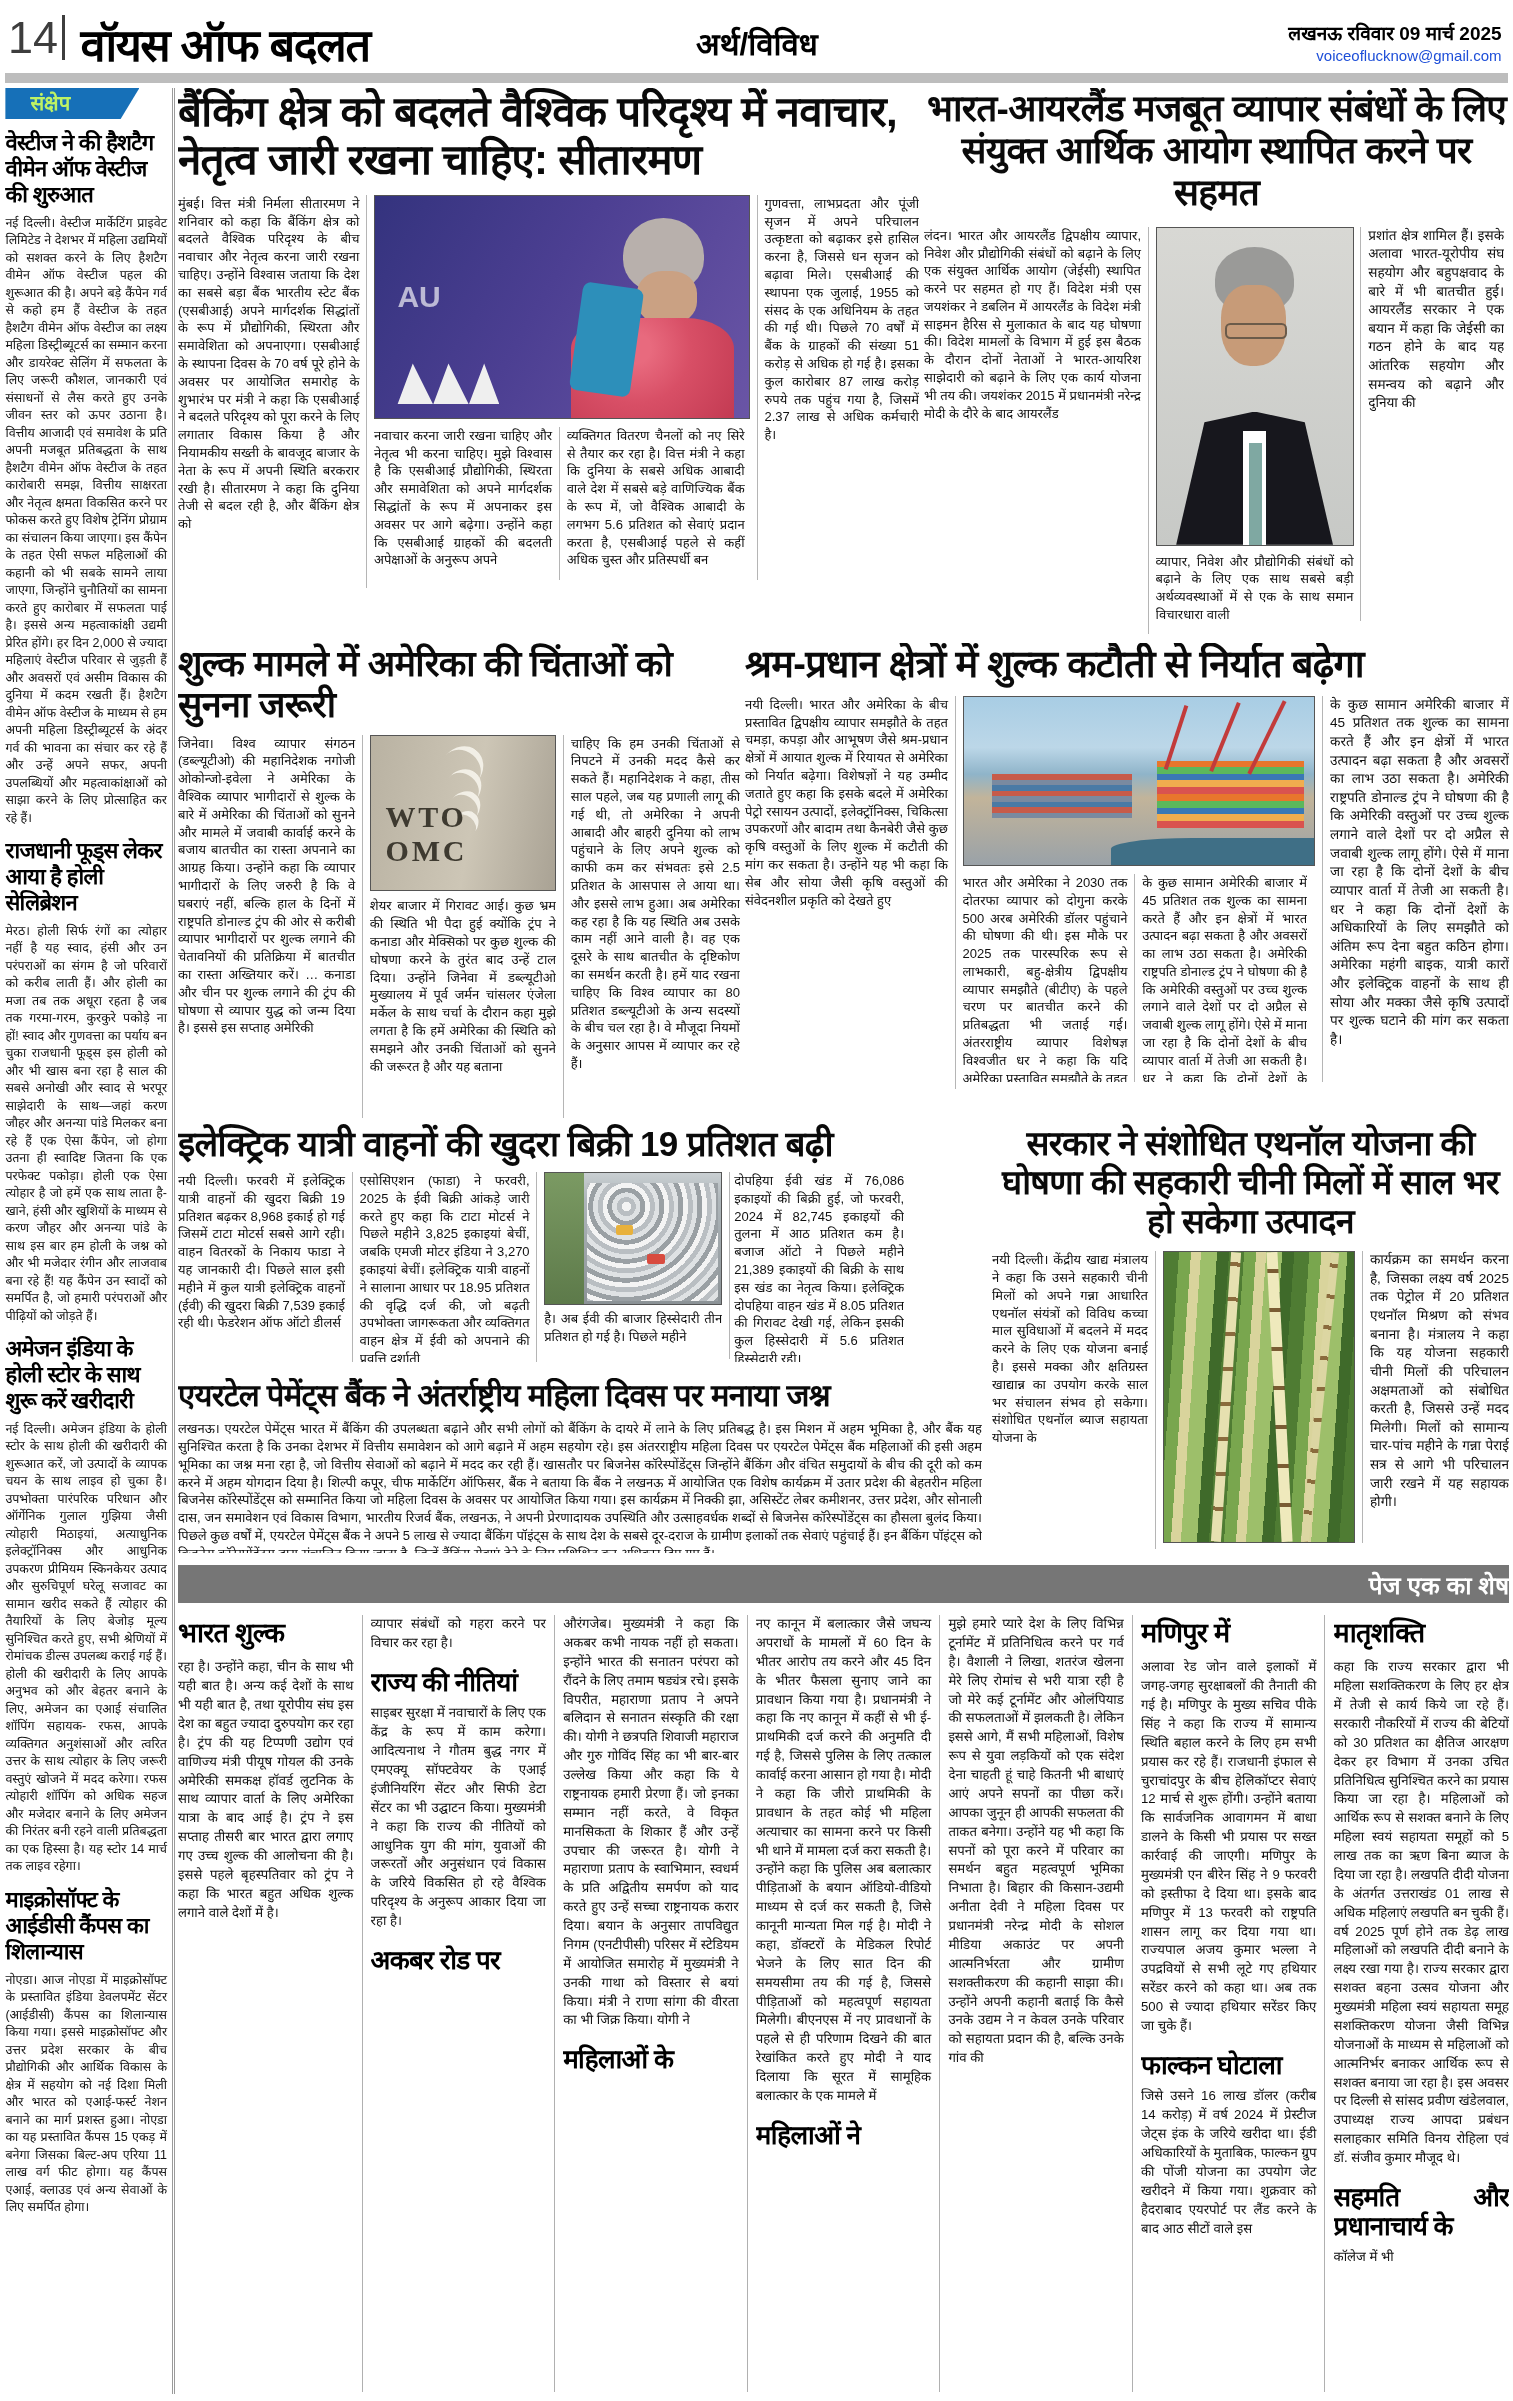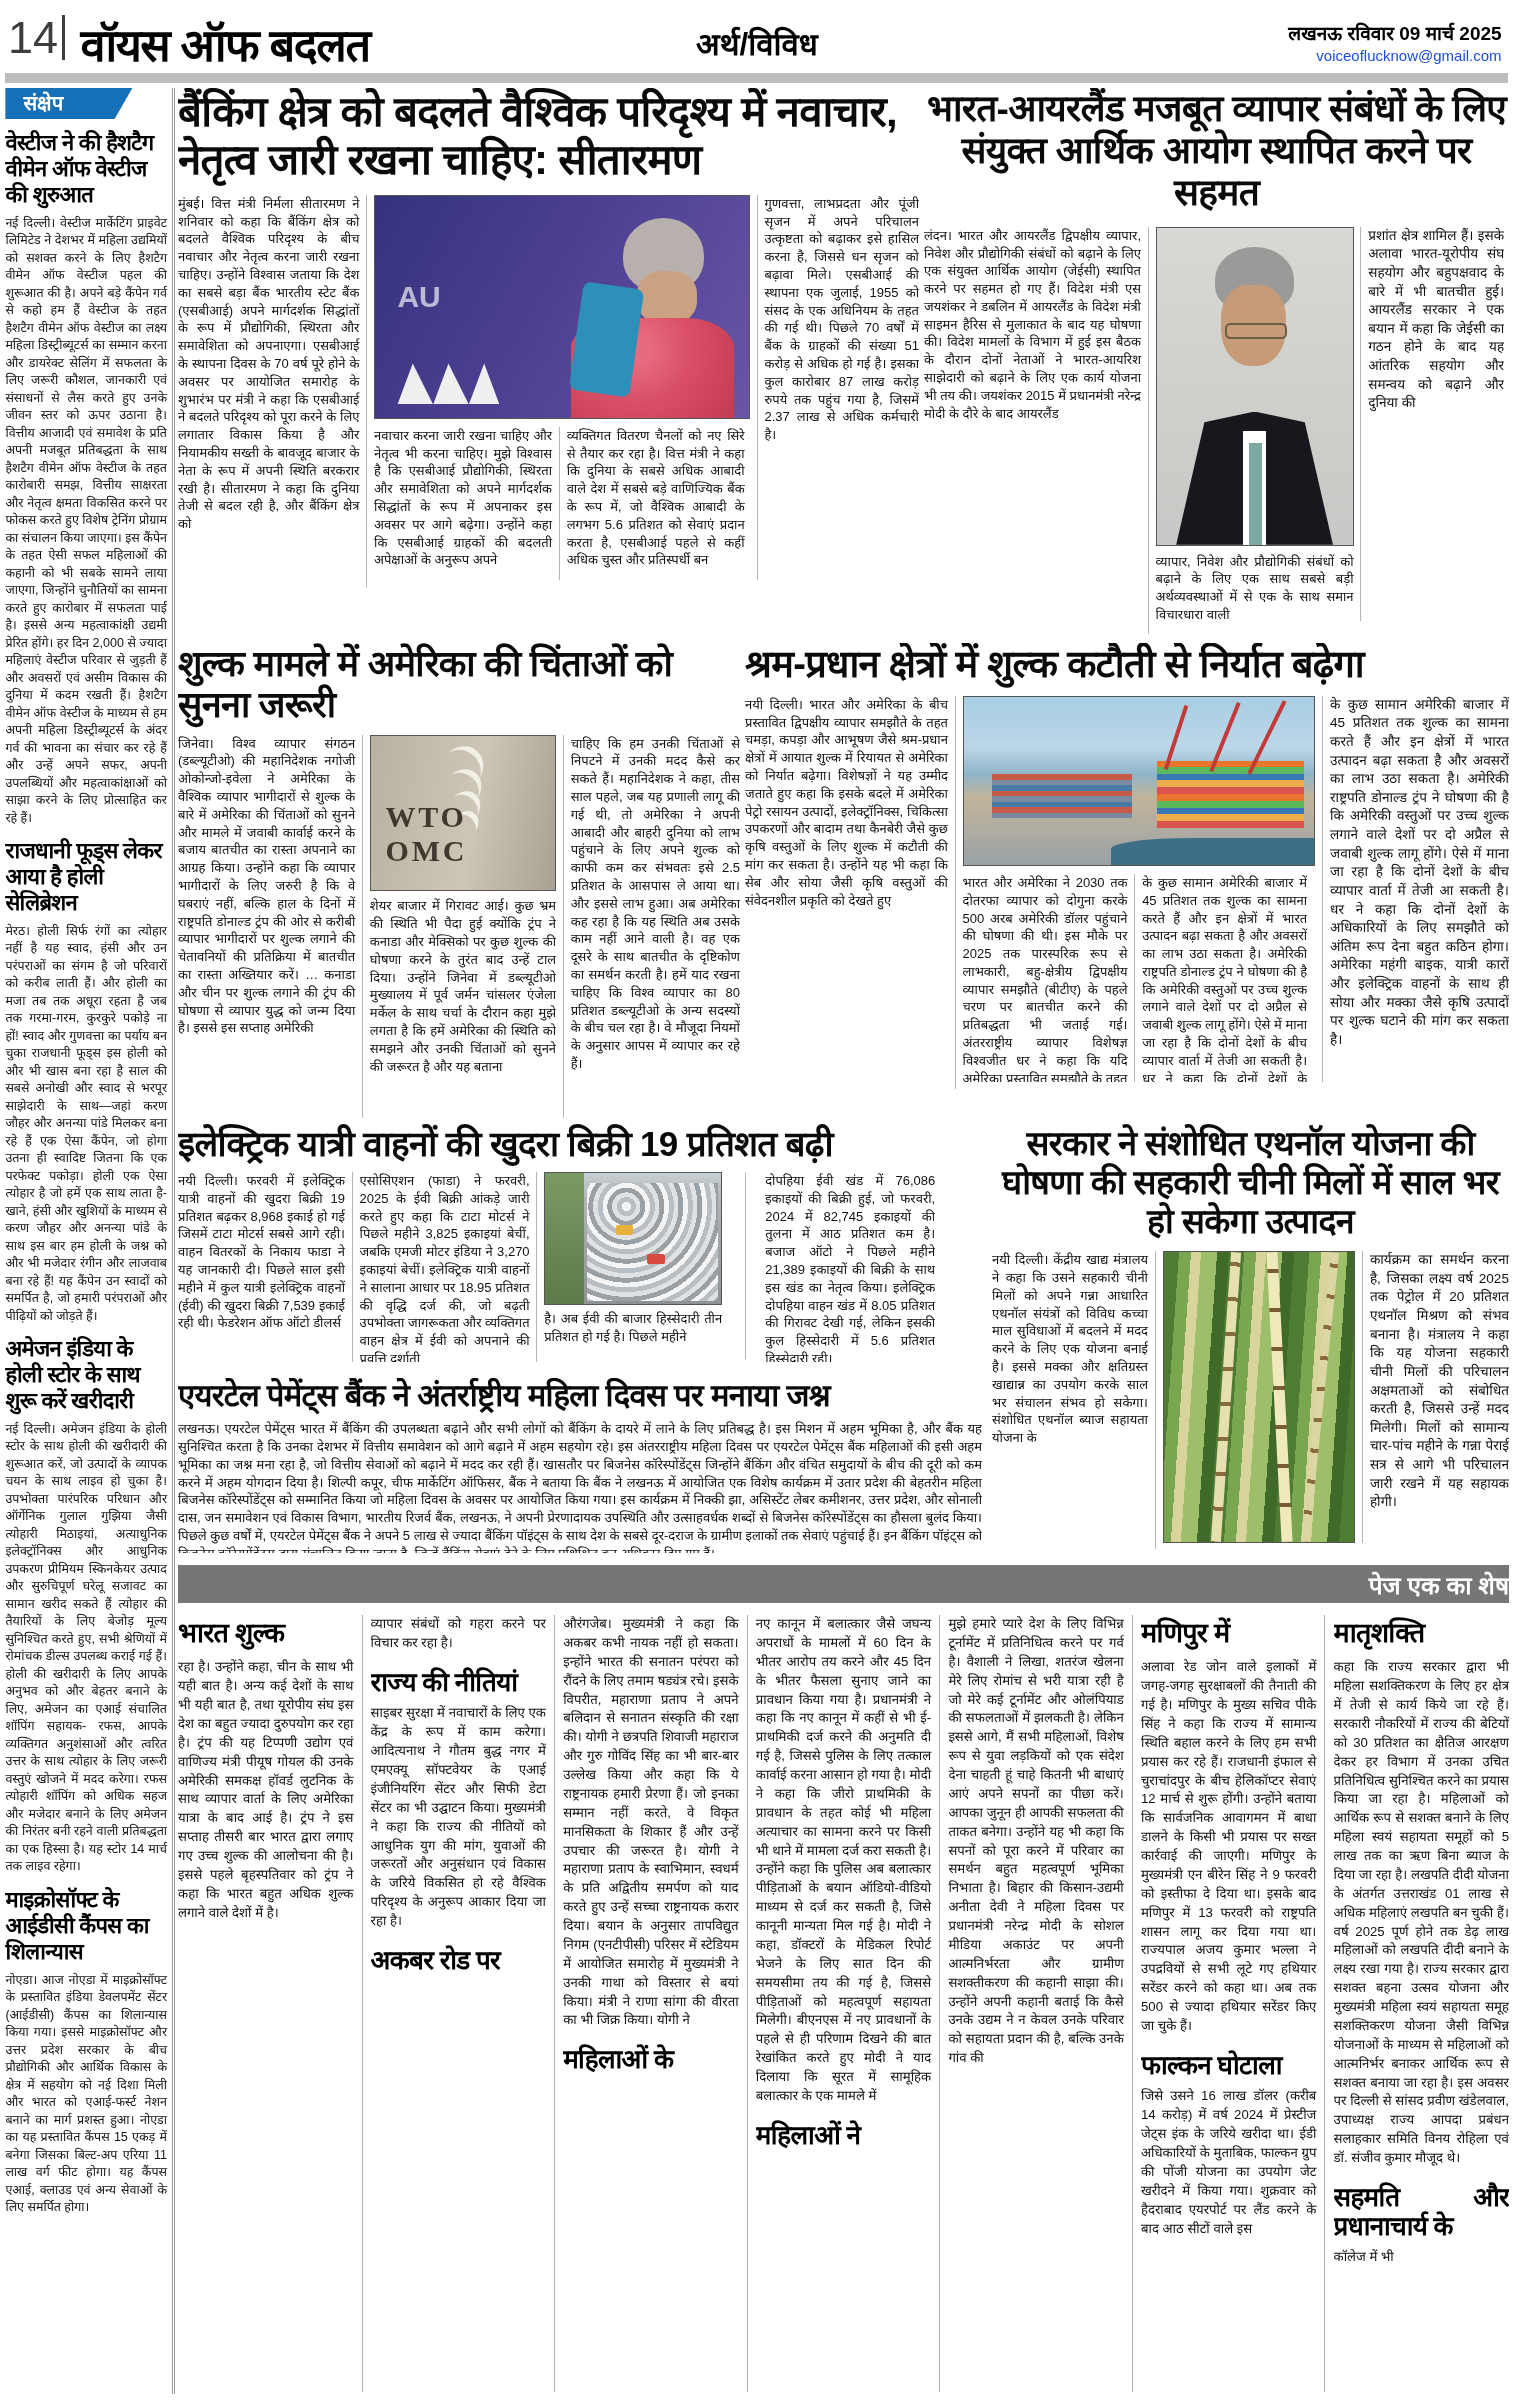--- a/index.html
+++ b/index.html
@@ -10,22 +10,22 @@
   .pagenum{position:absolute;left:2.7px;top:9.5px;font-size:45px;font-weight:400;color:#3d3d3d;
            border-right:3.4px solid #3d3d3d;padding-right:4px;line-height:1;}
   .masthead{position:absolute;left:75px;top:8.1px;font-size:45px;font-weight:900;color:#000;letter-spacing:-1.4px;}
   .sectitle{position:absolute;left:0;right:0;top:16.3px;text-align:center;font-size:31px;font-weight:900;color:#000;}
   .dateline{position:absolute;right:6.8px;top:15px;font-size:19px;font-weight:700;color:#000;text-align:right;}
   .email{position:absolute;right:6.8px;top:42px;font-size:15px;color:#1d4ed8;text-align:right;}
   .hdr-rule{position:absolute;left:5.4px;top:73px;width:1503px;height:9.5px;background:#bdbdbd;}
   
   .briefs{position:absolute;left:5.4px;top:88px;width:170px;height:2306px;overflow:hidden;
           border-right:3.4px double #9a9a9a;padding-right:5.4px;box-sizing:border-box;}
-  .tag{width:109px;height:31px;background:#1670b8;color:#ffffff;font-size:20.3px;font-weight:800;
-       line-height:31px;padding-left:18px;clip-path:polygon(0 0,100% 0,86% 100%,0 100%);}
+  .tag{width:109px;height:31px;background:#1670b8;color:#bef264;font-size:20.3px;font-weight:800;
+       line-height:31px;padding-left:25px;clip-path:polygon(0 0,100% 0,86% 100%,0 100%);}
   .bh{font-size:22px;font-weight:800;line-height:1.18;margin:11px 0 6.8px;color:#000;letter-spacing:-0.7px;}
   .btxt{font-size:12.5px;line-height:1.4;text-align:justify;color:#111;}
   .btxt::first-line{}
   
   .content{position:absolute;left:178px;top:88px;width:1331px;height:2306px;}
   .art{position:absolute;overflow:hidden;}
   .hl{font-weight:900;color:#0a0a0a;letter-spacing:-0.7px;line-height:1.14;}
   .cols{display:flex;align-items:flex-start;}
   .col{text-align:justify;font-size:13px;line-height:1.37;color:#101010;
        border-right:0.7px solid #b5b5b5;padding-right:6.8px;margin-right:6.8px;overflow:hidden;}
@@ -164,21 +164,21 @@
         </div>
         <div class="col" style="width:179px;height:100%;font-size:13.6px;">के कुछ सामान अमेरिकी बाजार में 45 प्रतिशत तक शुल्क का सामना करते हैं और इन क्षेत्रों में भारत उत्पादन बढ़ा सकता है और अवसरों का लाभ उठा सकता है। अमेरिकी राष्ट्रपति डोनाल्ड ट्रंप ने घोषणा की है कि अमेरिकी वस्तुओं पर उच्च शुल्क लगाने वाले देशों पर दो अप्रैल से जवाबी शुल्क लागू होंगे। ऐसे में माना जा रहा है कि दोनों देशों के बीच व्यापार वार्ता में तेजी आ सकती है। धर ने कहा कि दोनों देशों के अधिकारियों के लिए समझौते को अंतिम रूप देना बहुत कठिन होगा। अमेरिका महंगी बाइक, यात्री कारों और इलेक्ट्रिक वाहनों के साथ ही सोया और मक्का जैसे कृषि उत्पादों पर शुल्क घटाने की मांग कर सकता है।</div>
       </div>
     </div>
 
     <div class="art" style="left:0;top:1036px;width:873px;height:250px;">
       <div class="hl" style="font-size:35px;">इलेक्ट्रिक यात्री वाहनों की खुदरा बिक्री 19 प्रतिशत बढ़ी</div>
       <div class="cols" style="margin-top:8.1px;height:190px;">
         <div class="col" style="width:167px;height:100%;">नयी दिल्ली। फरवरी में इलेक्ट्रिक यात्री वाहनों की खुदरा बिक्री 19 प्रतिशत बढ़कर 8,968 इकाई हो गई जिसमें टाटा मोटर्स सबसे आगे रही। वाहन वितरकों के निकाय फाडा ने यह जानकारी दी। पिछले साल इसी महीने में कुल यात्री इलेक्ट्रिक वाहनों (ईवी) की खुदरा बिक्री 7,539 इकाई रही थी। फेडरेशन ऑफ ऑटो डीलर्स</div>
         <div class="col" style="width:170px;height:100%;">एसोसिएशन (फाडा) ने फरवरी, 2025 के ईवी बिक्री आंकड़े जारी करते हुए कहा कि टाटा मोटर्स ने पिछले महीने 3,825 इकाइयां बेचीं, जबकि एमजी मोटर इंडिया ने 3,270 इकाइयां बेचीं। इलेक्ट्रिक यात्री वाहनों ने सालाना आधार पर 18.95 प्रतिशत की वृद्धि दर्ज की, जो बढ़ती उपभोक्ता जागरूकता और व्यक्तिगत वाहन क्षेत्र में ईवी को अपनाने की प्रवृत्ति दर्शाती</div>
-        <div style="width:178px;margin-right:19px;border-right:0.7px solid #b5b5b5;padding-right:23px;">
+        <div style="width:178px;margin-right:4px;border-right:0.7px solid #b5b5b5;padding-right:7px;">
           <div class="photo" style="width:100%;height:133px;background:linear-gradient(180deg,#c9cfd2 0%,#aeb6ba 20%,#8b9296 100%);">
             <div style="position:absolute;left:0;top:0;width:22%;height:100%;background:linear-gradient(180deg,#7b9a63,#5d7a4a);"></div>
             <div style="position:absolute;left:24%;top:8%;width:74%;height:90%;background:repeating-radial-gradient(circle at 30% 20%,#f4f4f4 0 4.7px,#b9bec2 4.7px 9.5px,#dfe2e4 9.5px 14.2px,#9aa0a4 14.2px 19px);"></div>
             <div style="position:absolute;left:58%;top:62%;width:17.6px;height:9.5px;background:#d84b3f;border-radius:2px;"></div>
             <div style="position:absolute;left:40%;top:40%;width:17.6px;height:9.5px;background:#e8b13c;border-radius:2px;"></div>
           </div>
           <div class="col" style="width:100%;height:49px;margin-top:5.4px;border-right:none;">है। अब ईवी की बाजार हिस्सेदारी तीन प्रतिशत हो गई है। पिछले महीने</div>
         </div>
         <div class="col" style="width:170px;height:100%;">दोपहिया ईवी खंड में 76,086 इकाइयों की बिक्री हुई, जो फरवरी, 2024 में 82,745 इकाइयों की तुलना में आठ प्रतिशत कम है। बजाज ऑटो ने पिछले महीने 21,389 इकाइयों की बिक्री के साथ इस खंड का नेतृत्व किया। इलेक्ट्रिक दोपहिया वाहन खंड में 8.05 प्रतिशत की गिरावट देखी गई, लेकिन इसकी कुल हिस्सेदारी में 5.6 प्रतिशत हिस्सेदारी रही।</div>
       </div>

